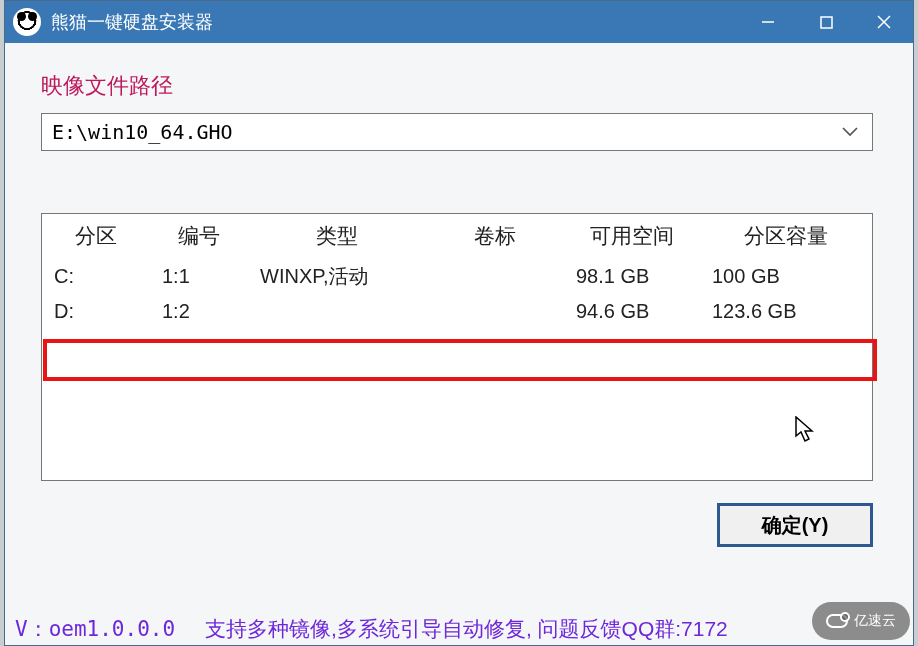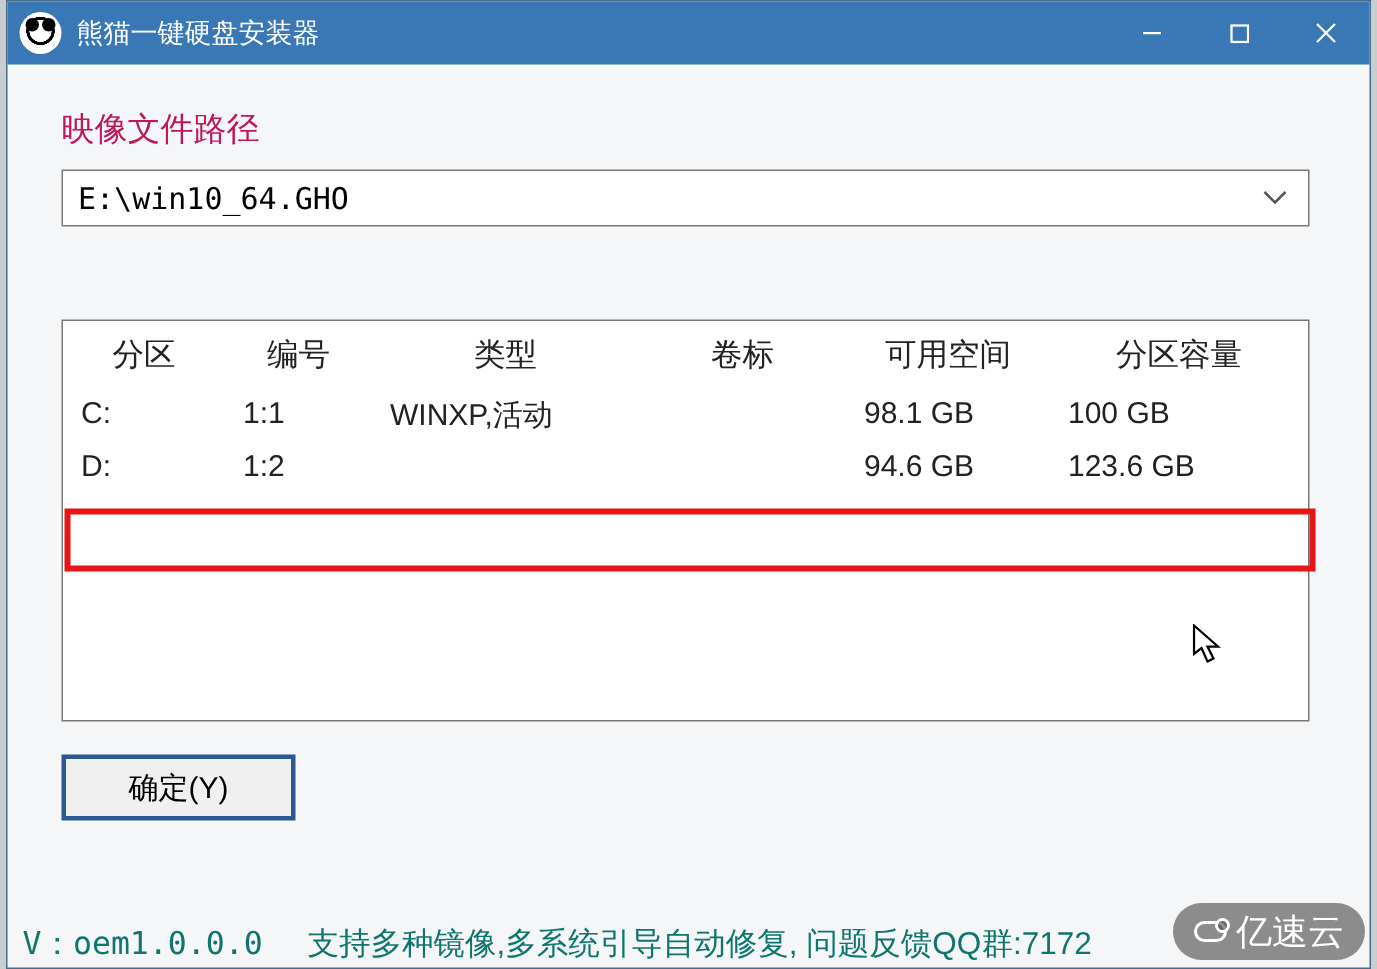--- a/index.html
+++ b/index.html
@@ -150,41 +150,42 @@
       z-index: 10;
     }
     .col-partition { width: 108px; }
     .col-number { width: 98px; }
     .col-type { width: 178px; }
     .col-label { width: 138px; }
     .col-free { width: 136px; }
     .col-capacity { width: auto; }
     .ok-row {
       display: flex;
-      justify-content: flex-start;
+      justify-content: flex-end;
       margin-top: 22px;
+      font-weight: bold;
     }
     .ok-btn {
       width: 156px;
       height: 44px;
       border: 3px solid #2c5a90;
       background: #f0f0f0;
       font-size: 20px;
       display: flex;
       align-items: center;
       justify-content: center;
       cursor: pointer;
     }
     .footer {
       position: absolute;
       bottom: 2px;
       left: 10px;
       right: 10px;
       font-size: 21px;
-      color: #0f766e;
+      color: #6d28d9;
       display: flex;
       gap: 30px;
       white-space: nowrap;
       overflow: hidden;
     }
     .footer-version {
       font-family: "Consolas", monospace;
     }
     .cursor-icon {
       position: absolute;
@@ -200,21 +201,21 @@
       right: 8px;
       bottom: 6px;
       height: 38px;
       padding: 0 14px;
       border-radius: 19px;
       background: rgba(70,70,70,0.6);
       color: #fff;
       display: flex;
       align-items: center;
       gap: 6px;
-      font-size: 24px;
+      font-size: 14px;
       z-index: 20;
       margin-top: 12px;
     }
     .watermark-icon {
       width: 22px;
       height: 14px;
       border: 2px solid #fff;
       border-radius: 10px;
       position: relative;
     }

